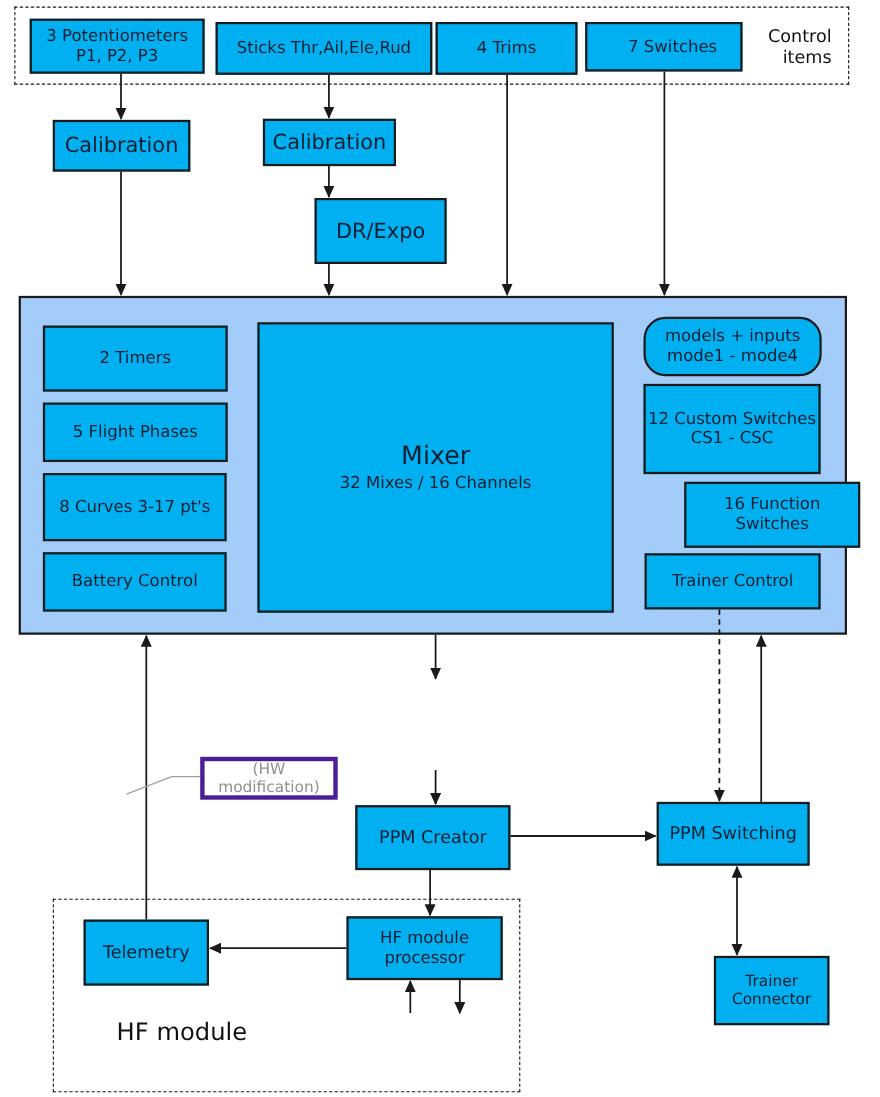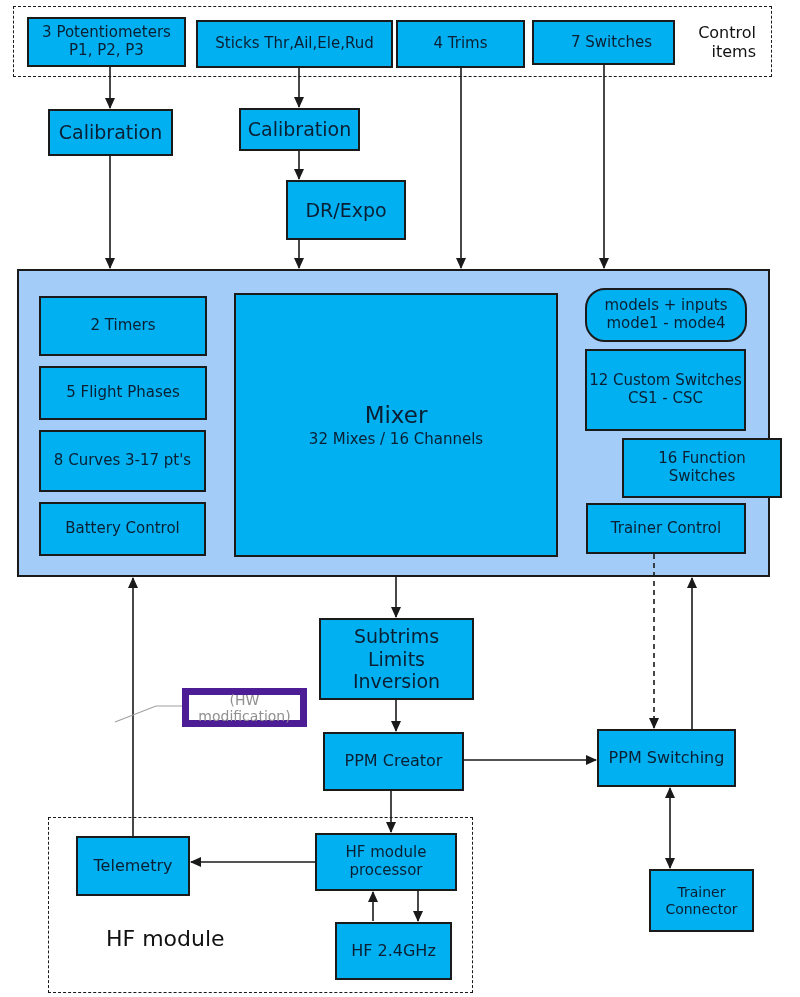--- a/index.html
+++ b/index.html
@@ -14,21 +14,21 @@
     white-space:pre-line;line-height:1.18;box-sizing:border-box;color:#0a1f33;
   }
   .dashed-group{
     position:absolute;border:1.5px dashed #1a1a1a;box-sizing:border-box;background:transparent;
   }
   .container-box{
     position:absolute;background:#A3CDF8;border:2px solid #1a1a1a;box-sizing:border-box;
   }
   .plain-label{position:absolute;white-space:pre-line;color:#111111;line-height:1.2;}
   .callout{
-    position:absolute;background:#ffffff;border:7px solid #4c1d95;color:#909090;
+    position:absolute;background:#ffffff;border:4px solid #4c1d95;color:#909090;
     display:flex;align-items:center;justify-content:center;text-align:center;
     box-sizing:border-box;
   }
   svg.overlay{position:absolute;left:0;top:0;pointer-events:none;}
 
   
   #dash-control{left:13px;top:6px;width:759px;height:71px;}
   #box-pot{left:27px;top:17px;width:159px;height:50px;font-size:15px;}
   #box-sticks{left:196px;top:20px;width:197px;height:48px;font-size:15px;}
   #box-trims{left:396px;top:20px;width:129px;height:48px;font-size:15px;}
@@ -92,32 +92,28 @@
     <span class="mixer-sub">32 Mixes / 16 Channels</span>
   </div>
   <div class="node" id="box-models">models + inputs
 mode1 - mode4</div>
   <div class="node" id="box-custom">12 Custom Switches
 CS1 - CSC</div>
   <div class="node" id="box-function">16 Function
 Switches</div>
   <div class="node" id="box-trainerctl">Trainer Control</div>
 
-  <div class="node" id="box-subtrims">Subtrims
-Limits
-Inversion</div>
   <div class="node" id="box-ppmcreator">PPM Creator</div>
   <div class="node" id="box-ppmswitch">PPM Switching</div>
   <div class="callout" id="box-hwmod">(HW modification)</div>
 
   <div class="dashed-group" id="dash-hf"></div>
   <div class="node" id="box-telemetry">Telemetry</div>
   <div class="node" id="box-hfproc">HF module
 processor</div>
-  <div class="node" id="box-hf24">HF 2.4GHz</div>
   <div class="plain-label" id="lbl-hfmodule">HF module</div>
 
   <div class="node" id="box-trainerconn">Trainer
 Connector</div>
 
   <svg class="overlay" width="800" height="997" viewBox="0 0 800 997">
     <defs>
       <marker id="arr" markerUnits="userSpaceOnUse" markerWidth="12" markerHeight="11" refX="10" refY="5" orient="auto-start-reverse">
         <path d="M0,0 L11,5 L0,10 z" fill="#1a1a1a"></path>
       </marker>

